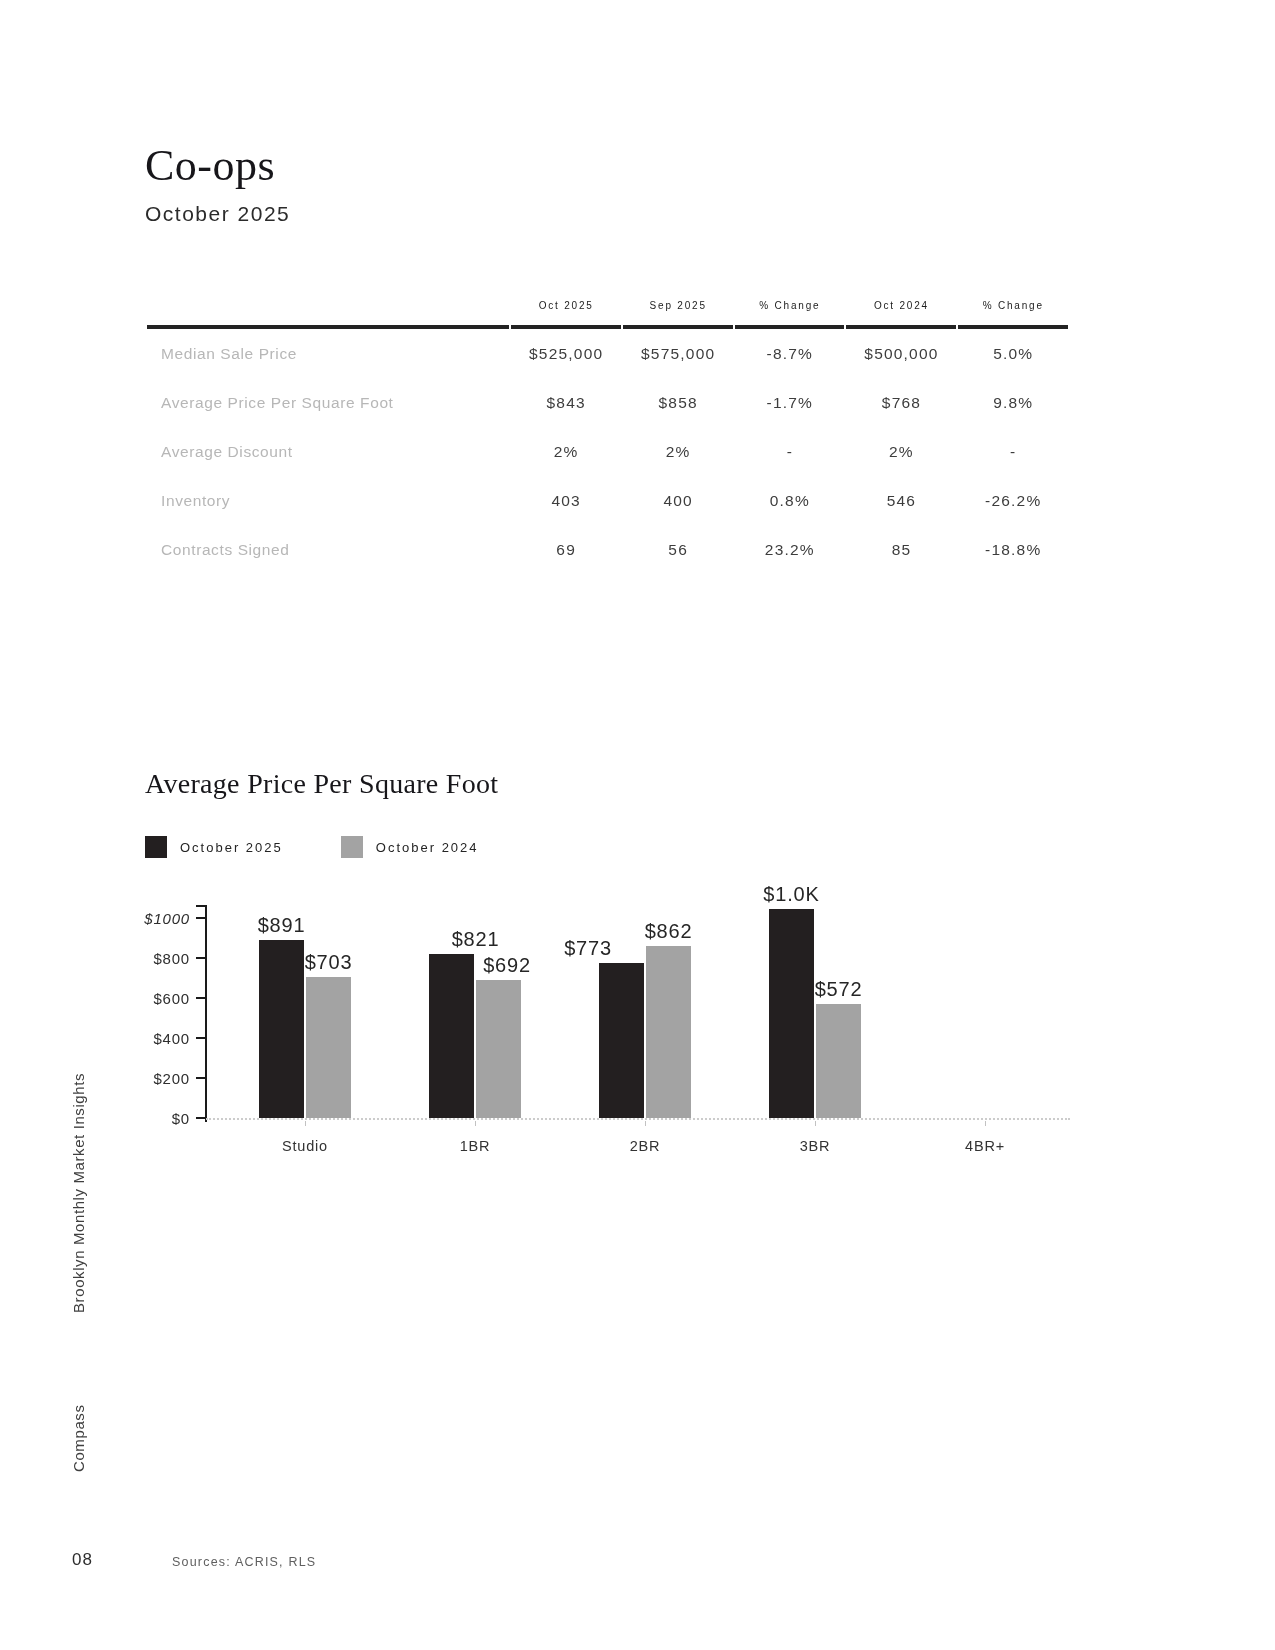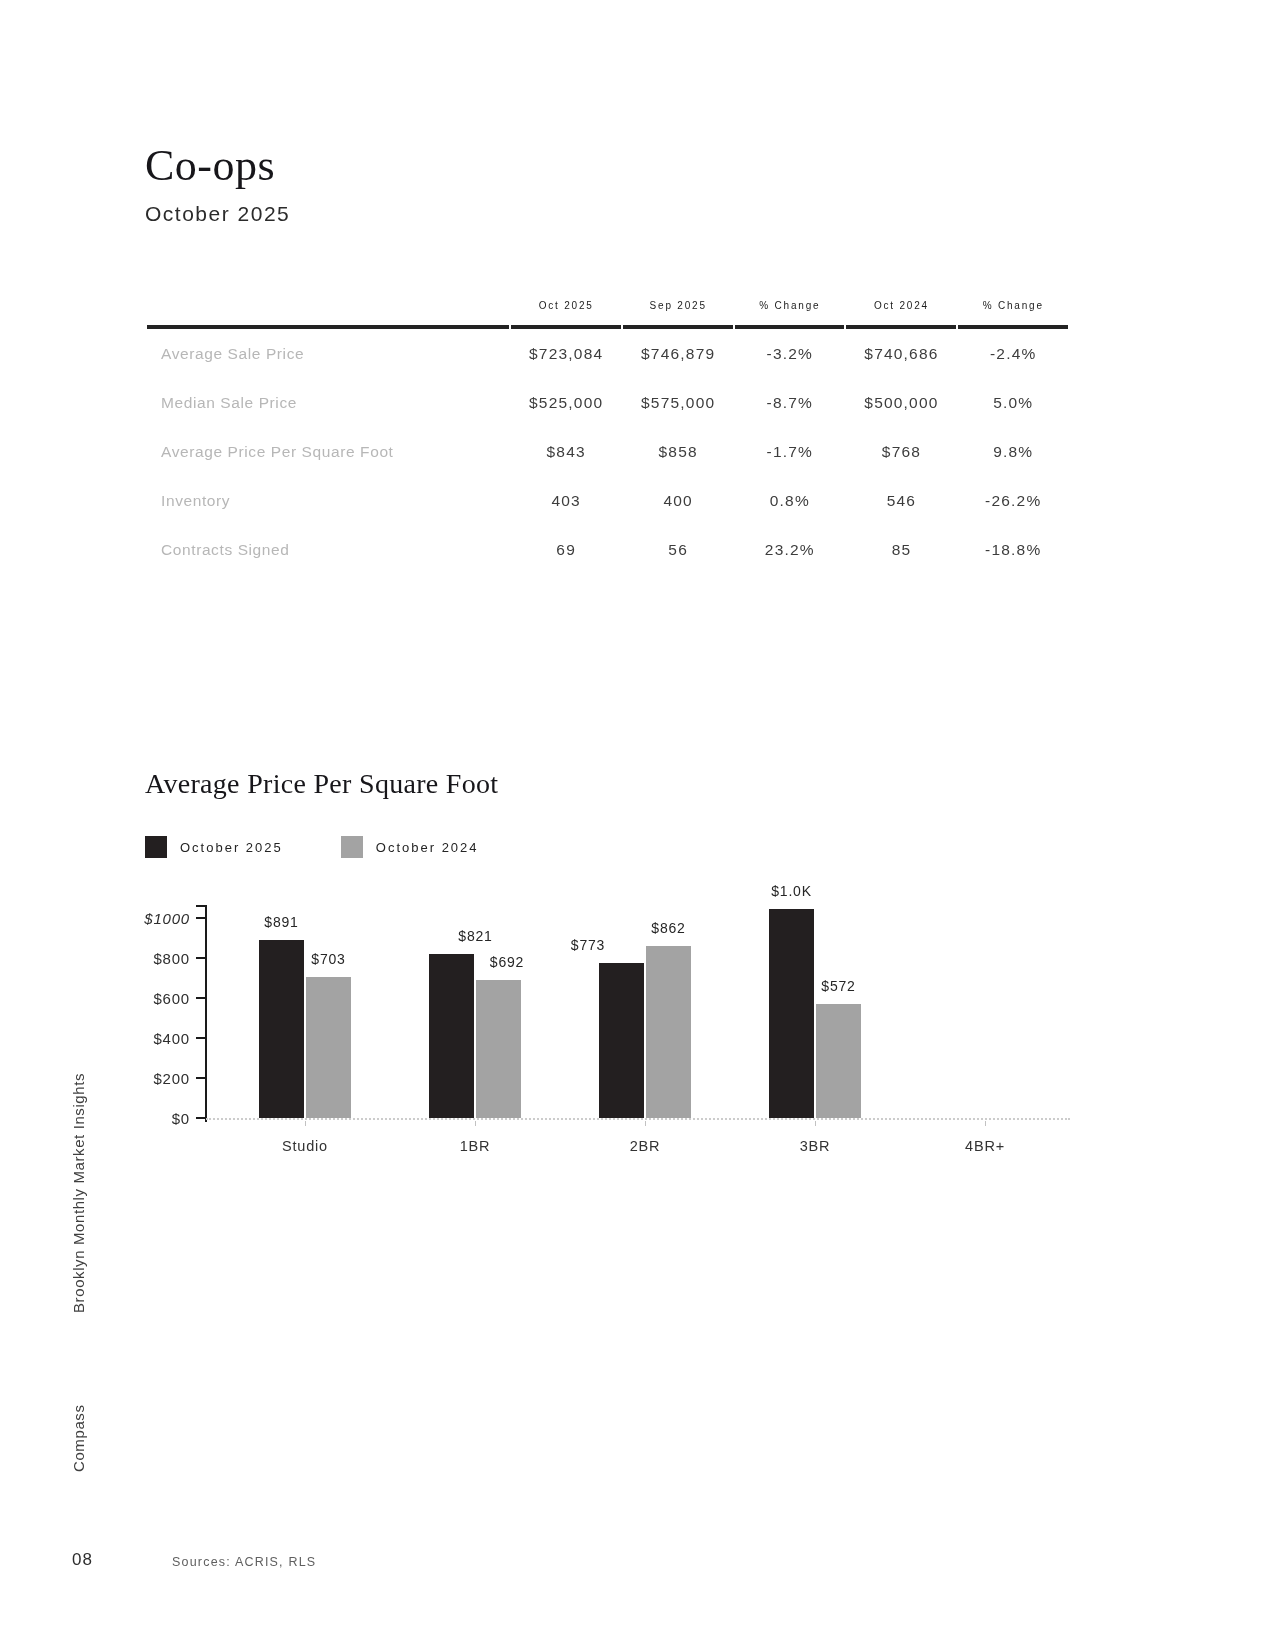--- a/index.html
+++ b/index.html
@@ -60,21 +60,21 @@
     position: absolute; right: 1085px; width: 80px; text-align: right;
     font-size: 15px; color: #2e2e2e; letter-spacing: 0.8px; transform: translateY(-50%);
   }
   .baseline {
     position: absolute; left: 206px; top: 1118px; width: 864px; height: 0;
     border-top: 2px dotted #cccccc;
   }
   .bar { position: absolute; width: 45px; }
   .bar-label {
     position: absolute; transform: translateX(-50%); white-space: nowrap;
-    font-size: 14px; color: #262626; letter-spacing: 0.8px;
+    font-size: 20px; color: #262626; letter-spacing: 0.8px;
   }
   .cat-tick { position: absolute; top: 1121px; width: 1px; height: 5px; background: #c2c2c2; }
   .cat-label {
     position: absolute; top: 1138px; transform: translateX(-50%);
     font-size: 14.5px; color: #333333; letter-spacing: 0.8px; white-space: nowrap;
   }
   
   .vtext {
     position: absolute; left: 70px;
     writing-mode: vertical-rl; transform: rotate(180deg);
@@ -100,42 +100,42 @@
           <th class="label-col" style="width: 370px;"></th>
           <th style="width: 111px;">Oct 2025</th>
           <th style="width: 111px;">Sep 2025</th>
           <th style="width: 111px;">% Change</th>
           <th style="width: 111px;">Oct 2024</th>
           <th style="width: 111px;">% Change</th>
         </tr>
     </thead>
     <tbody id="stats-body">
         <tr>
-          <td class="row-label">Average Sale Price</td>
-          <td>$723,084</td>
-          <td>$746,879</td>
-          <td>-3.2%</td>
-          <td>$740,686</td>
-          <td>-2.4%</td>
-        </tr>
-        <tr>
           <td class="row-label">Median Sale Price</td>
           <td>$525,000</td>
           <td>$575,000</td>
           <td>-8.7%</td>
           <td>$500,000</td>
           <td>5.0%</td>
         </tr>
         <tr>
           <td class="row-label">Average Price Per Square Foot</td>
           <td>$843</td>
           <td>$858</td>
           <td>-1.7%</td>
           <td>$768</td>
           <td>9.8%</td>
+        </tr>
+        <tr>
+          <td class="row-label">Average Discount</td>
+          <td>2%</td>
+          <td>2%</td>
+          <td>-</td>
+          <td>2%</td>
+          <td>-</td>
         </tr>
         <tr>
           <td class="row-label">Inventory</td>
           <td>403</td>
           <td>400</td>
           <td>0.8%</td>
           <td>546</td>
           <td>-26.2%</td>
         </tr>
         <tr>

